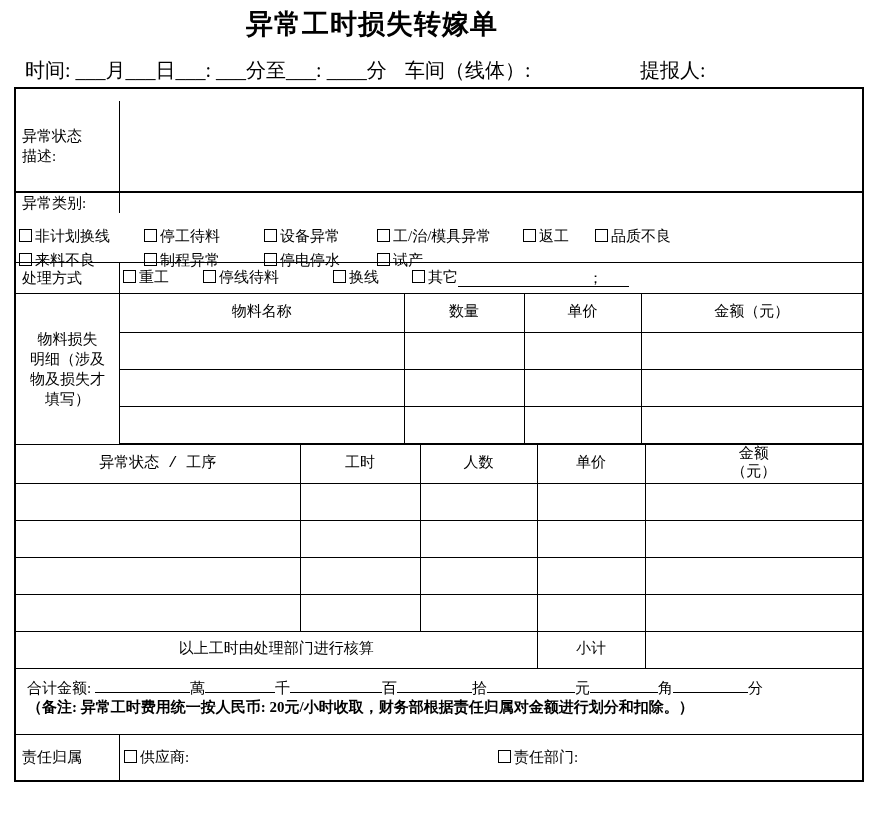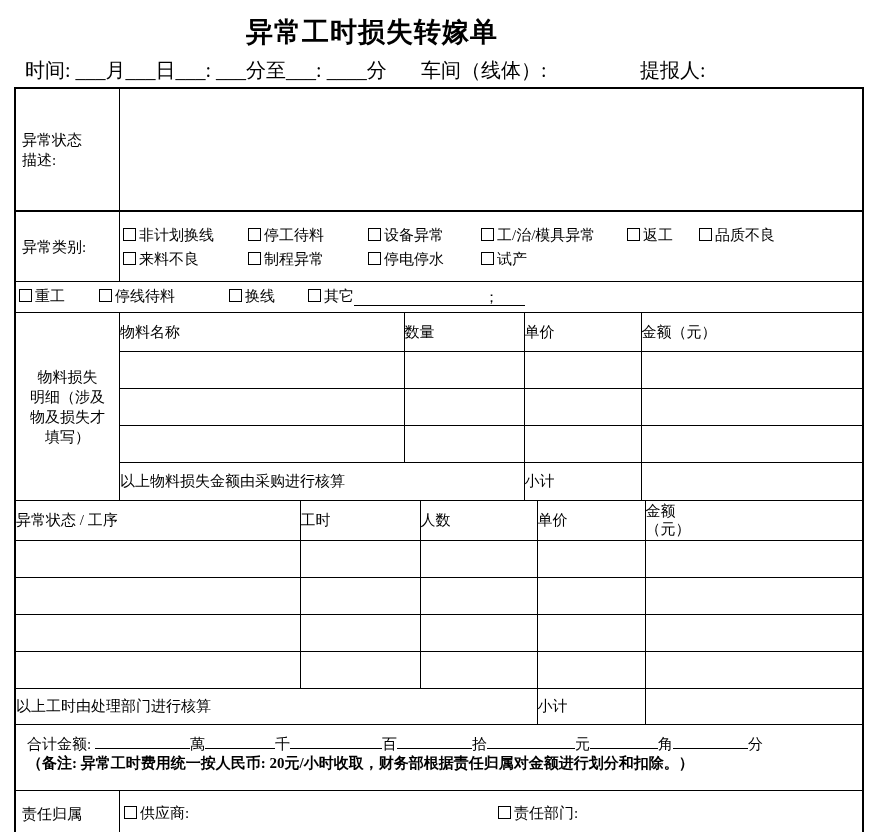--- a/index.html
+++ b/index.html
@@ -3,70 +3,70 @@
 <meta charset="utf-8">
 <style>
   html,body{margin:0;padding:0;}
   body{
     width:878px;height:832px;overflow:hidden;position:relative;
     background:#ffffff;color:#000;
     font-family:"Liberation Serif","DejaVu Serif",serif;
     font-size:15px;
   }
   .page-title{
-    position:absolute;top:14px;left:0;width:744px;text-align:center;
+    position:absolute;top:6px;left:0;width:744px;text-align:center;
     font-size:27px;font-weight:bold;letter-spacing:1px;
   }
   .info-line{position:absolute;top:57px;font-size:20px;white-space:nowrap;}
   #info-time{left:25px;}
-  #info-workshop{left:421px;}
+  #info-workshop{left:405px;}
   #info-reporter{left:640px;}
 
   .form{
     position:absolute;left:14px;top:87px;width:850px;box-sizing:border-box;
     border:2px solid #000;background:#fff;
   }
   .row{display:flex;border-bottom:1px solid #000;box-sizing:border-box;}
   .row.thick{border-bottom:2px solid #000;}
   .row:last-child{border-bottom:none;}
   .label-cell{
     width:104px;flex:none;box-sizing:border-box;border-right:1px solid #000;
     display:flex;align-items:center;white-space:pre-line;line-height:20px;
   }
   .label-left{padding-left:6px;text-align:left;}
   .label-center{justify-content:center;text-align:center;}
   .content-cell{flex:1;box-sizing:border-box;min-width:0;}
 
   
-  .status-row{height:123px;}
+  .status-row{height:92px;margin-top:12px;}
   .status-input{height:100%;}
 
   
-  .category-row{height:70px;}
+  .category-row{height:70px;flex-direction:column;}
   .cat-content{padding:11px 0 0 3px;line-height:24px;white-space:nowrap;}
   .opt{display:inline-block;vertical-align:top;}
   .box{
     display:inline-block;width:11px;height:11px;border:1px solid #000;
     margin-right:3px;vertical-align:-1px;
   }
   .w1{width:125px;} .w2{width:120px;} .w3{width:113px;} .w4{width:146px;} .w5{width:72px;}
   .h1{width:80px;} .h2{width:130px;} .h3{width:79px;}
 
   
   .handling-row{height:31px;}
   .handle-content{padding:5px 16px 0 3px;white-space:nowrap;}
   .ul-group{display:inline-block;border-bottom:1px solid #000;height:17px;vertical-align:bottom;}
   .fill{display:inline-block;height:14px;}
 
   
   table.inner{border-collapse:collapse;width:100%;table-layout:fixed;font-size:15px;}
   table.inner td{
     border-right:1px solid #000;border-bottom:1px solid #000;
-    vertical-align:middle;padding:0;overflow:hidden;
-    white-space:pre-line;line-height:18px;
+    text-align:center;vertical-align:middle;padding:0;overflow:hidden;
+    white-space:pre-line;line-height:18px;font-family:Liberation Mono, monospace;
   }
   table.inner td.lastcol{border-right:none;margin-left:36px;}
   table.inner tr.footer td{border-bottom:none;}
   tr.hdr{height:38px;} tr.blank{height:37px;} tr.footer{height:38px;}
   .labor tr.hdr{height:39px;} .labor tr.footer{height:36px;}
 
   
   .total-row{display:block;height:66px;padding:9px 0 0 11px;white-space:nowrap;}
   .total-line .fill{border-bottom:1px solid #000;}
   .total-note{font-weight:bold;font-size:15px;}
@@ -99,20 +99,21 @@
       <div>
         <span class="opt w1"><span class="box"></span><span>非计划换线</span></span><span class="opt w2"><span class="box"></span><span>停工待料</span></span><span class="opt w3"><span class="box"></span><span>设备异常</span></span><span class="opt w4"><span class="box"></span><span>工/治/模具异常</span></span><span class="opt w5"><span class="box"></span><span>返工</span></span><span class="opt"><span class="box"></span><span>品质不良</span></span>
       </div>
       <div>
         <span class="opt w1"><span class="box"></span><span>来料不良</span></span><span class="opt w2"><span class="box"></span><span>制程异常</span></span><span class="opt w3"><span class="box"></span><span>停电停水</span></span><span class="opt"><span class="box"></span><span>试产</span></span>
       </div>
     </div>
   </div>
 
   <div class="row handling-row">
+    <div class="label-cell label-left">处理方式</div>
     <div class="content-cell handle-content">
       <span class="opt h1"><span class="box"></span><span>重工</span></span><span class="opt h2"><span class="box"></span><span>停线待料</span></span><span class="opt h3"><span class="box"></span><span>换线</span></span><span class="opt"><span class="box"></span><span>其它</span></span><span class="ul-group"><span class="fill" style="width:130px"></span><span>；</span><span class="fill" style="width:26px"></span></span>
     </div>
   </div>
 
   <div class="row">
     <div class="label-cell label-center">物料损失
 明细（涉及
 物及损失才
 填写）</div>
@@ -142,25 +143,20 @@
           <td></td>
           <td></td>
           <td class="lastcol"></td>
         </tr>
         <tr class="blank">
           <td></td>
           <td></td>
           <td></td>
           <td class="lastcol"></td>
         </tr>
-        <tr class="footer">
-          <td colspan="2">以上物料损失金额由采购进行核算</td>
-          <td>小计</td>
-          <td class="lastcol"></td>
-        </tr>
       </tbody>
         </table>
     </div>
   </div>
 
   <div class="row">
     <div class="content-cell">
       <table class="inner labor">
         <colgroup>
             <col style="width:284px">

